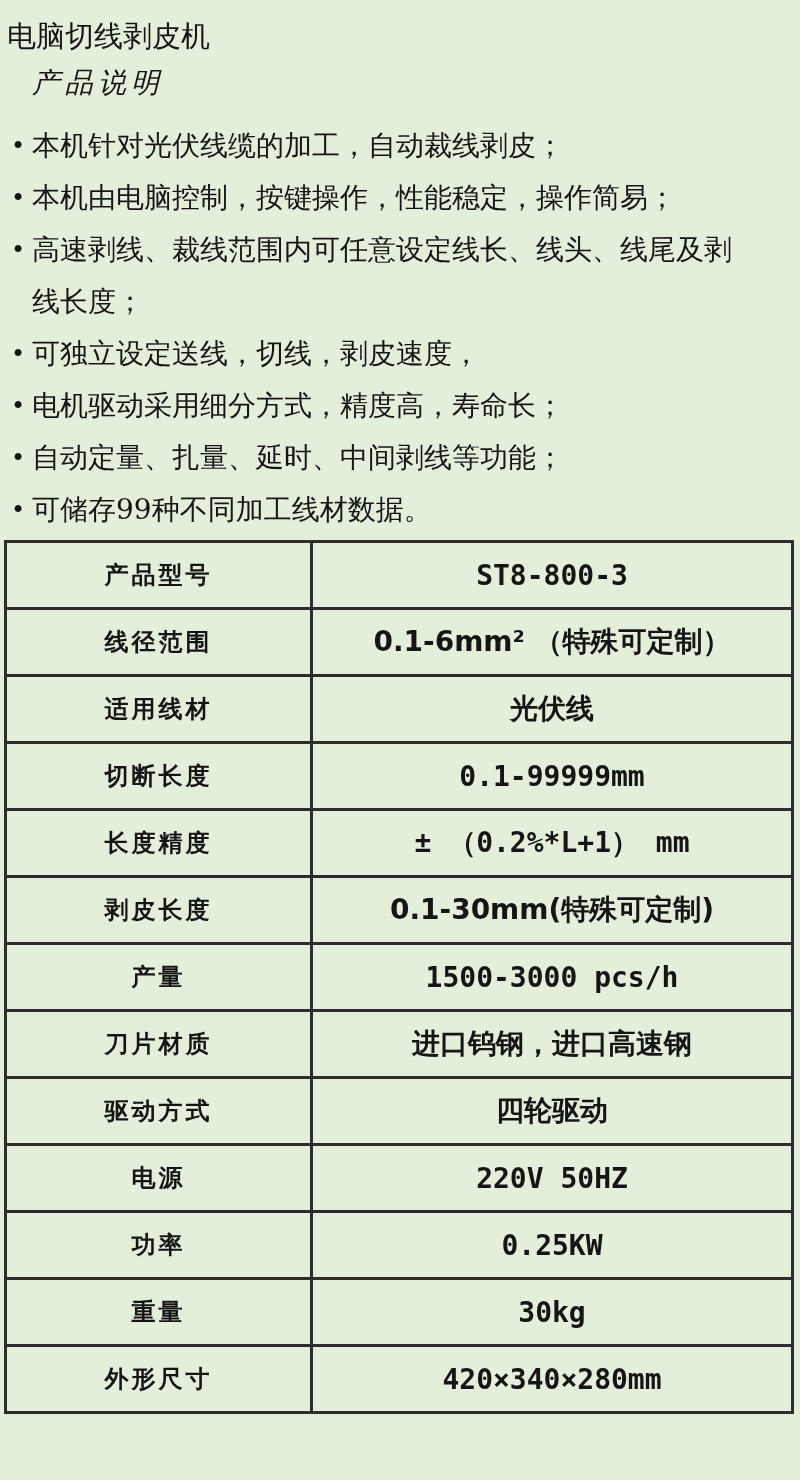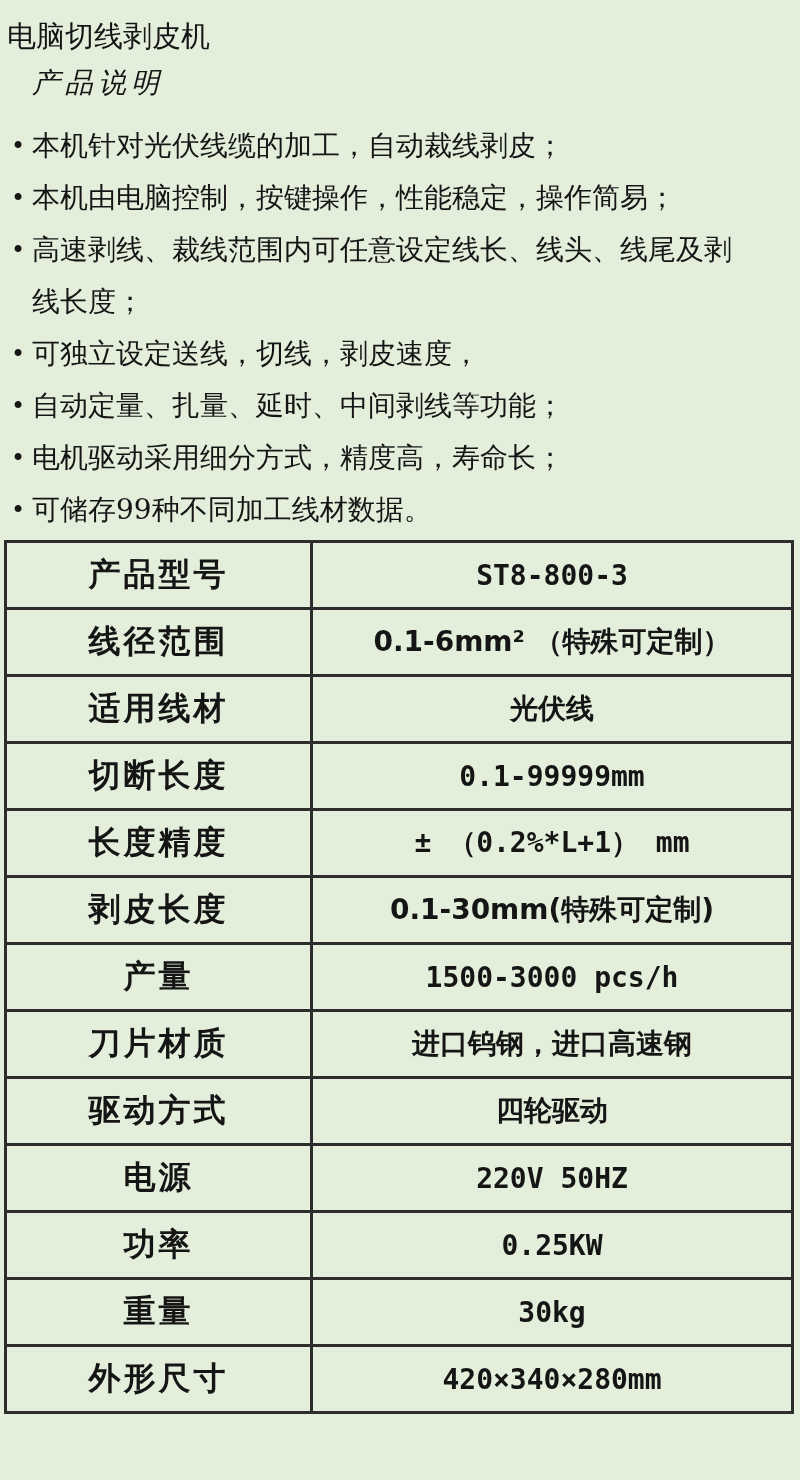--- a/index.html
+++ b/index.html
@@ -64,21 +64,21 @@
     height: 64px;
     text-align: center;
     vertical-align: middle;
     padding: 0 4px;
     overflow: hidden;
   }
   td.label {
     width: 295px;
     font-family: "DejaVu Sans", "Liberation Sans", sans-serif;
     font-weight: bold;
-    font-size: 32px;
+    font-size: 24px;
     letter-spacing: 3px;
   }
   td.value {
     font-family: "DejaVu Sans Mono", "Liberation Mono", monospace;
     font-size: 28px;
     font-weight: 600;
     white-space: nowrap;
   }
   td.value.cn {
     font-family: "DejaVu Sans", "Liberation Sans", sans-serif;
@@ -92,22 +92,22 @@
 
   <div class="title">电脑切线剥皮机</div>
 
   <div class="subtitle">产品说明</div>
 
   <div class="bullets">
     <div class="bullet">本机针对光伏线缆的加工，自动裁线剥皮；</div>
     <div class="bullet">本机由电脑控制，按键操作，性能稳定，操作简易；</div>
     <div class="bullet">高速剥线、裁线范围内可任意设定线长、线头、线尾及剥线长度；</div>
     <div class="bullet">可独立设定送线，切线，剥皮速度，</div>
+    <div class="bullet">电机驱动采用细分方式，精度高，寿命长；</div>
     <div class="bullet">自动定量、扎量、延时、中间剥线等功能；</div>
-    <div class="bullet">电机驱动采用细分方式，精度高，寿命长；</div>
     <div class="bullet">可储存99种不同加工线材数据。</div>
   </div>
 
   <table class="spec-table">
     <tbody>
       <tr>
         <td class="label">产品型号</td>
         <td class="value">ST8-800-3</td>
       </tr>
       <tr>

